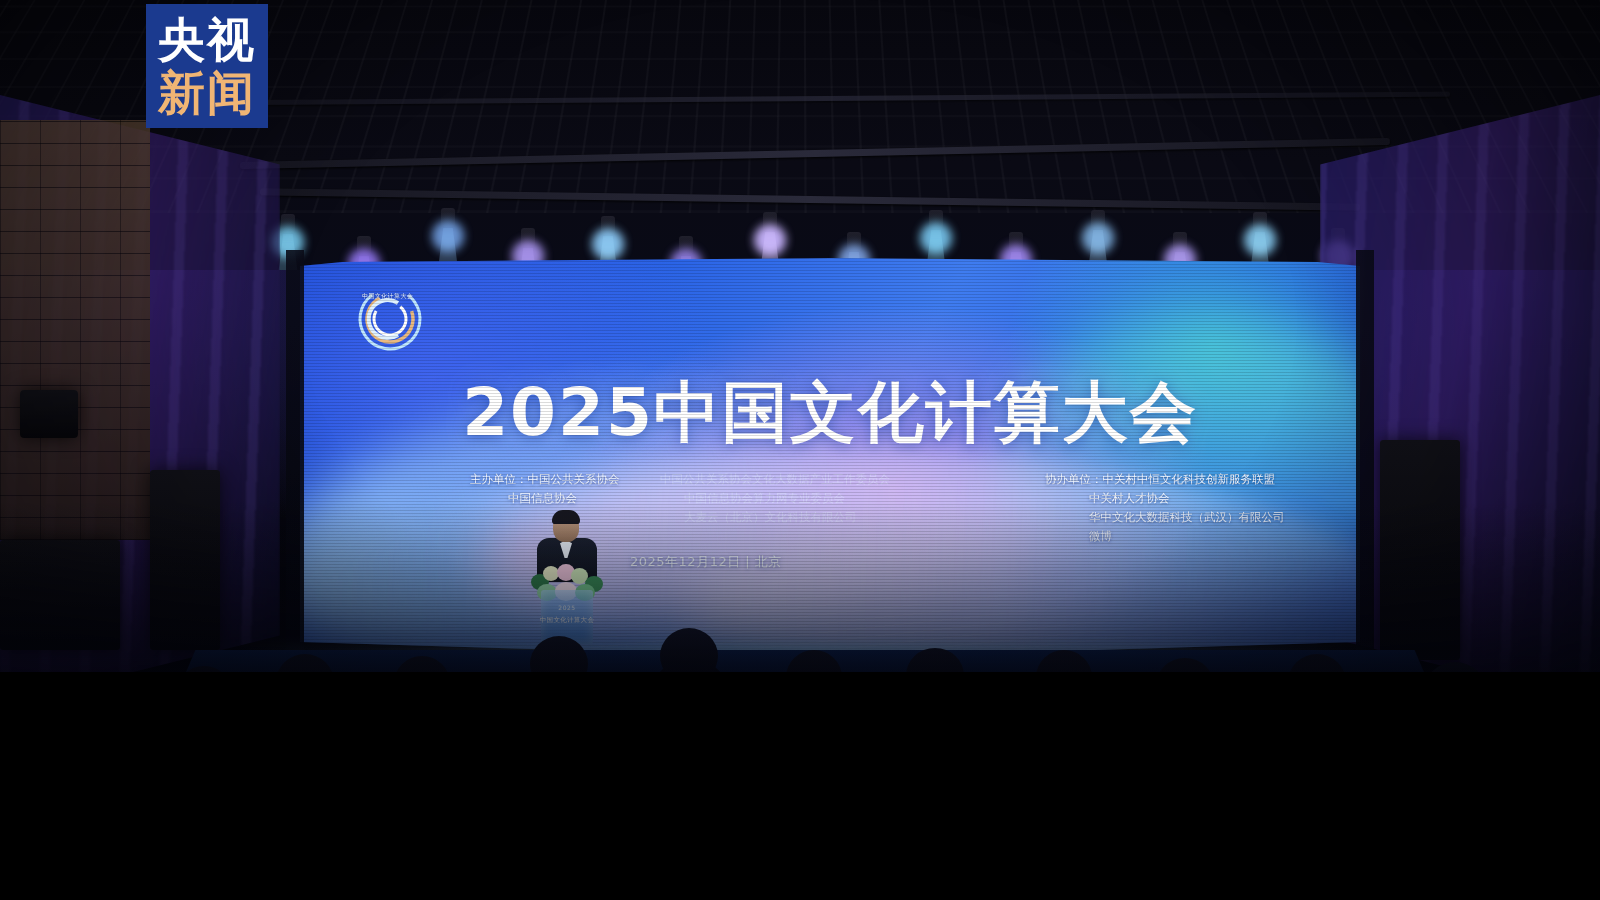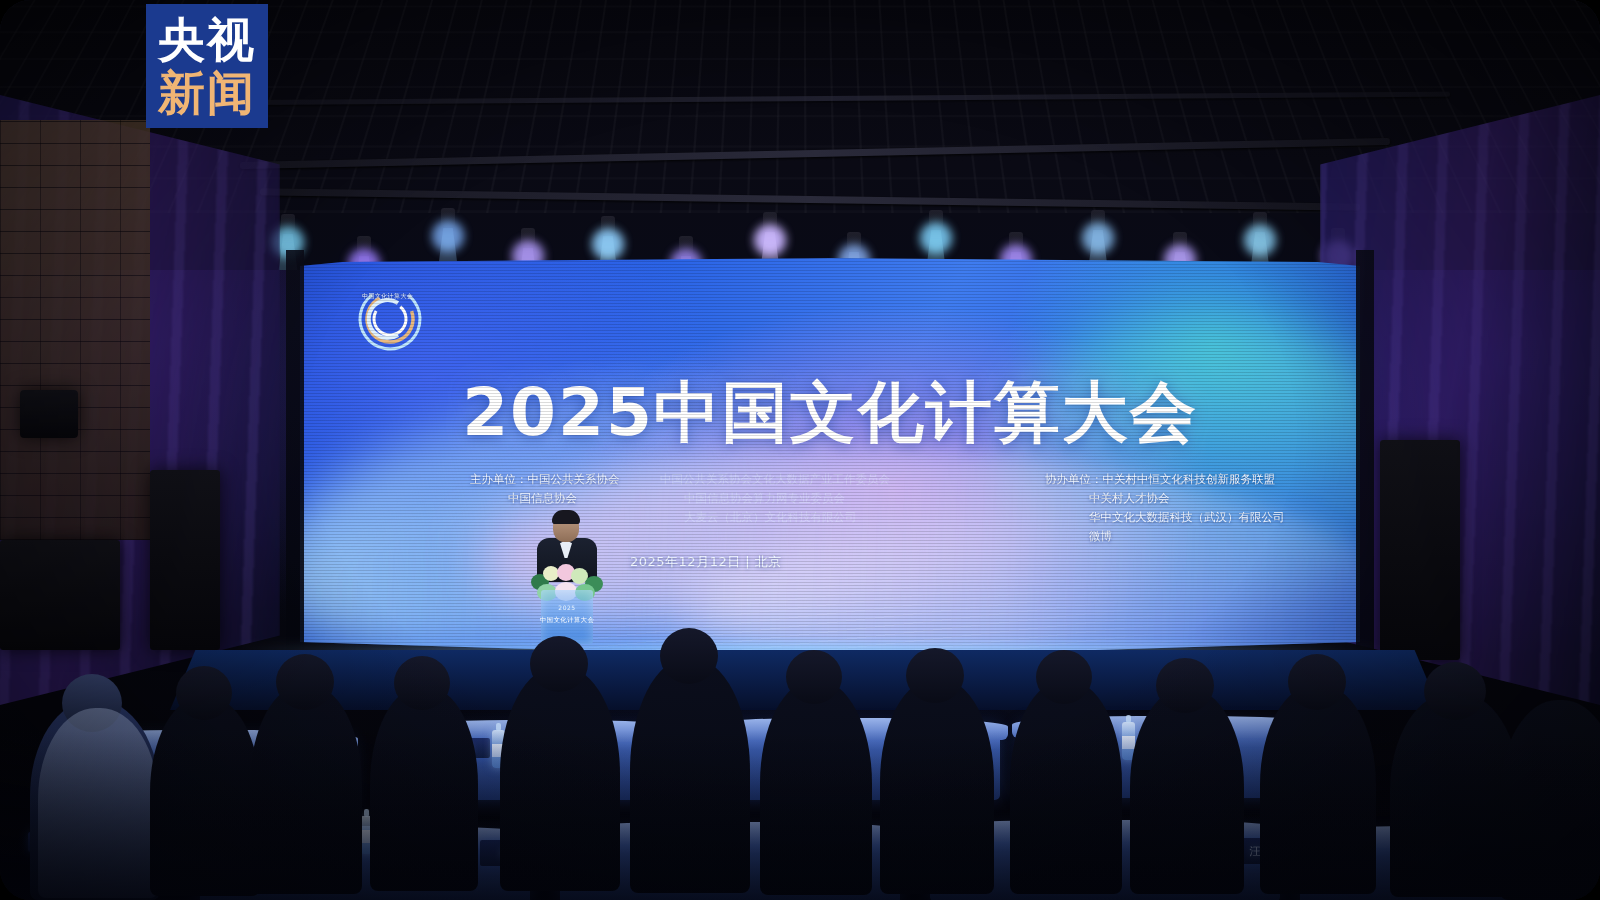--- a/index.html
+++ b/index.html
@@ -2,24 +2,23 @@
 <html><head>
 <meta charset="utf-8">
 <style>
   * { margin:0; padding:0; box-sizing:border-box; }
   html,body{ background:#000; }
   body{
     font-family:"DejaVu Sans","Liberation Sans",sans-serif;
     width:1600px; height:900px; overflow:hidden; position:relative;
   }
   #stage-photo{
-    position:absolute; inset:0; width:1600px; height:900px;
+    position:absolute; inset:0; width:1600px; height:672px;
     overflow:hidden;
     background:#05060d;
-    border-radius:31px;
   }
 
   
   .room-bg{
     position:absolute; inset:0;
     background:
       radial-gradient(ellipse 900px 520px at 50% 46%, rgba(40,70,170,.55), rgba(8,10,28,0) 70%),
       radial-gradient(ellipse 520px 400px at 8% 38%, rgba(70,40,150,.45), rgba(5,5,16,0) 72%),
       radial-gradient(ellipse 520px 420px at 94% 40%, rgba(60,40,160,.42), rgba(5,5,16,0) 72%),
       linear-gradient(#0a0b16 0%, #070812 55%, #04040a 100%);

